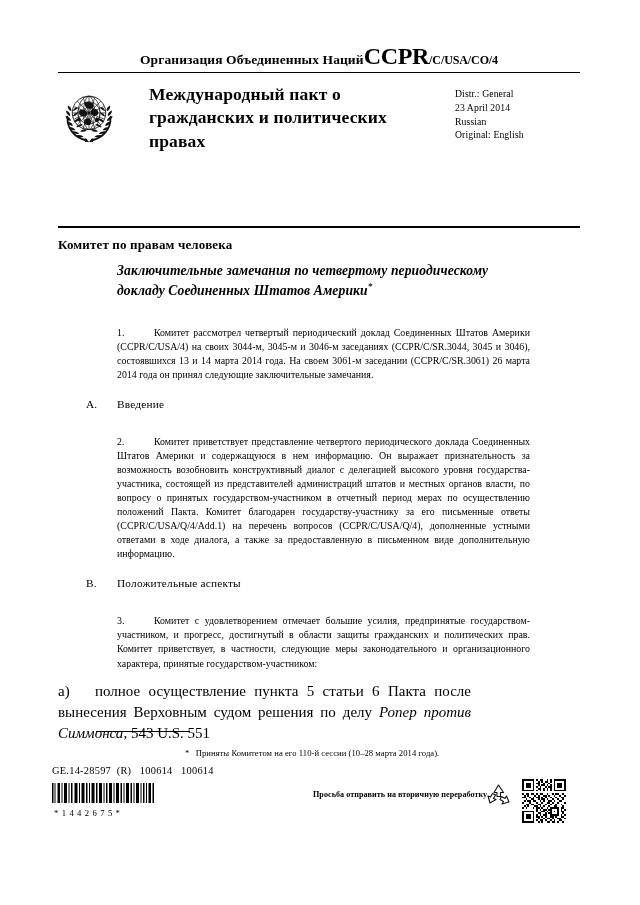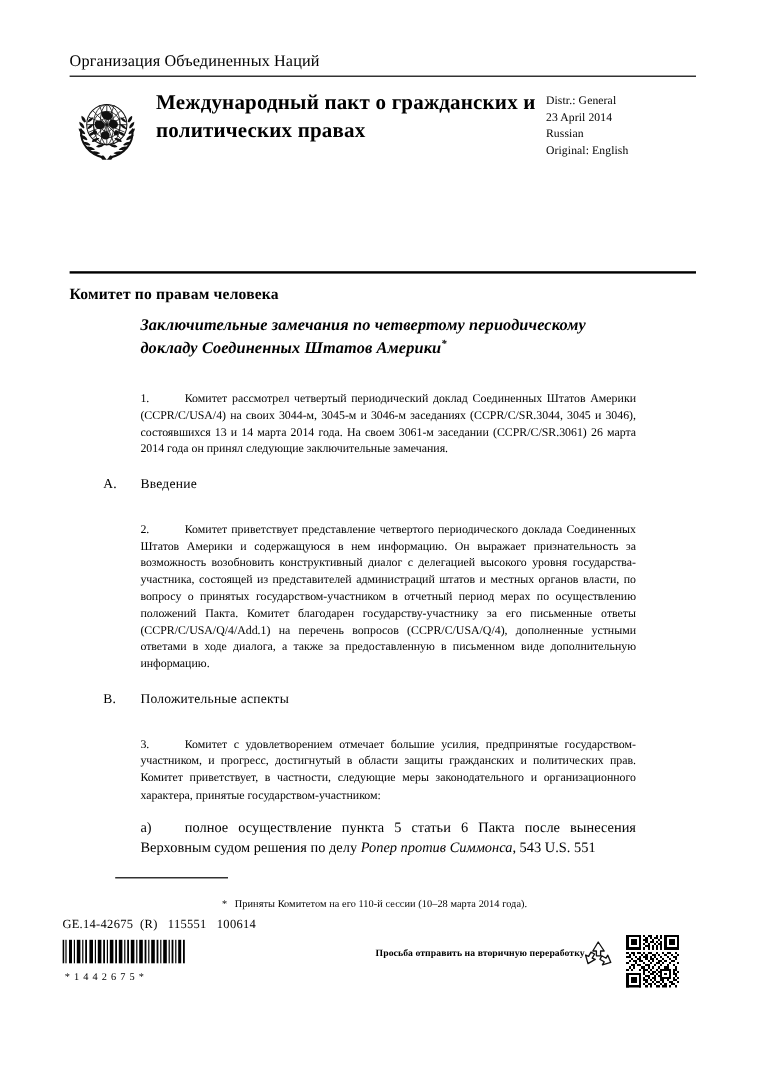--- a/index.html
+++ b/index.html
@@ -25,22 +25,23 @@
   
   .masthead {
     position: absolute;
     left: 58px;
     top: 44px;
     width: 522px;
   }
   .masthead-top {
     display: flex;
     align-items: flex-end;
-    justify-content: flex-start;
+    justify-content: center;
     padding-bottom: 2px;
+    font-weight: bold;
   }
   .org-name {
     font-size: 13.5px;
     letter-spacing: 0.1px;
     line-height: 1.1;
     white-space: nowrap;
   }
   .symbol-line {
     white-space: nowrap;
     text-align: right;
@@ -65,20 +66,21 @@
     top: 226px;
     width: 522px;
     height: 0;
     border-bottom: 2.2px solid #000;
   }
 
   .masthead-body {
     display: flex;
     align-items: flex-start;
     margin-top: 10px;
+    gap: 19px;
   }
   .emblem {
     width: 62px;
     height: 62px;
     flex: 0 0 62px;
     margin-top: 2px;
   }
   .emblem svg { display: block; }
 
   .pact-title {
@@ -147,23 +149,22 @@
     font-weight: normal;
     font-size: 11.3px;
     letter-spacing: 0.2px;
   }
   .section-head .letter {
     display: inline-block;
     width: 31px;
   }
 
   .subpara {
-    margin-left: 59px;
     width: 413px;
-    font-size: 12px;
+    font-size: 15px;
     line-height: 1.42;
     text-align: justify;
     margin-top: 10px;
   }
   .subpara .lbl {
     display: inline-block;
     width: 37px;
   }
   .ital { font-style: italic; }
 
@@ -244,20 +245,23 @@
 </style>
 </head>
 <body>
 
 <div class="page">
 
   <div class="masthead">
 
     <div class="masthead-top">
       <div class="org-name">Организация Объединенных Наций</div>
+      <div class="symbol-line">
+        <span class="symbol-main">CCPR</span><span class="symbol-sub">/C/USA/CO/4</span>
+      </div>
     </div>
     <div class="rule-thin"></div>
 
     <div class="masthead-body">
 
       <div class="emblem">
         <svg viewBox="0 0 100 100" width="62" height="62" aria-hidden="true">
           <g fill="none" stroke="#111" stroke-width="1.1">
 
             <circle cx="50" cy="45" r="27" stroke-width="1.4"></circle>
@@ -354,21 +358,21 @@
 
     <div class="para"><span class="num">3.</span><span>Комитет с удовлетворением отмечает большие усилия, предпринятые государством-участником, и прогресс, достигнутый в области защиты гражданских и политических прав. Комитет приветствует, в частности, следующие меры законодательного и организационного характера, принятые государством-участником:</span></div>
 
     <div class="subpara"><span class="lbl">a)</span><span>полное осуществление пункта 5 статьи 6 Пакта после вынесения Верховным судом решения по делу </span><span class="ital">Ропер против Симмонса</span><span>, 543 U.S. 551</span></div>
 
   </div>
 
   <div class="footnote-rule"></div>
   <div class="footnote"><span class="fn-star">*</span><span>Приняты Комитетом на его 110-й сессии (10–28 марта 2014 года).</span></div>
 
-  <div class="ge-line">GE.14-42675  (R)   115551   100614</div>
+  <div class="ge-line">GE.14-28597  (R)   100614   100614</div>
 
   <div class="barcode-wrap">
     <svg class="barcode-bars" viewBox="0 0 208 40" preserveAspectRatio="none" aria-hidden="true">
       <g fill="#000">
         <rect x="0" y="0" width="3" height="40"></rect>
         <rect x="5" y="0" width="2" height="40"></rect>
         <rect x="11" y="0" width="5" height="40"></rect>
         <rect x="19" y="0" width="2" height="40"></rect>
         <rect x="24" y="0" width="6" height="40"></rect>
         <rect x="33" y="0" width="2" height="40"></rect>

